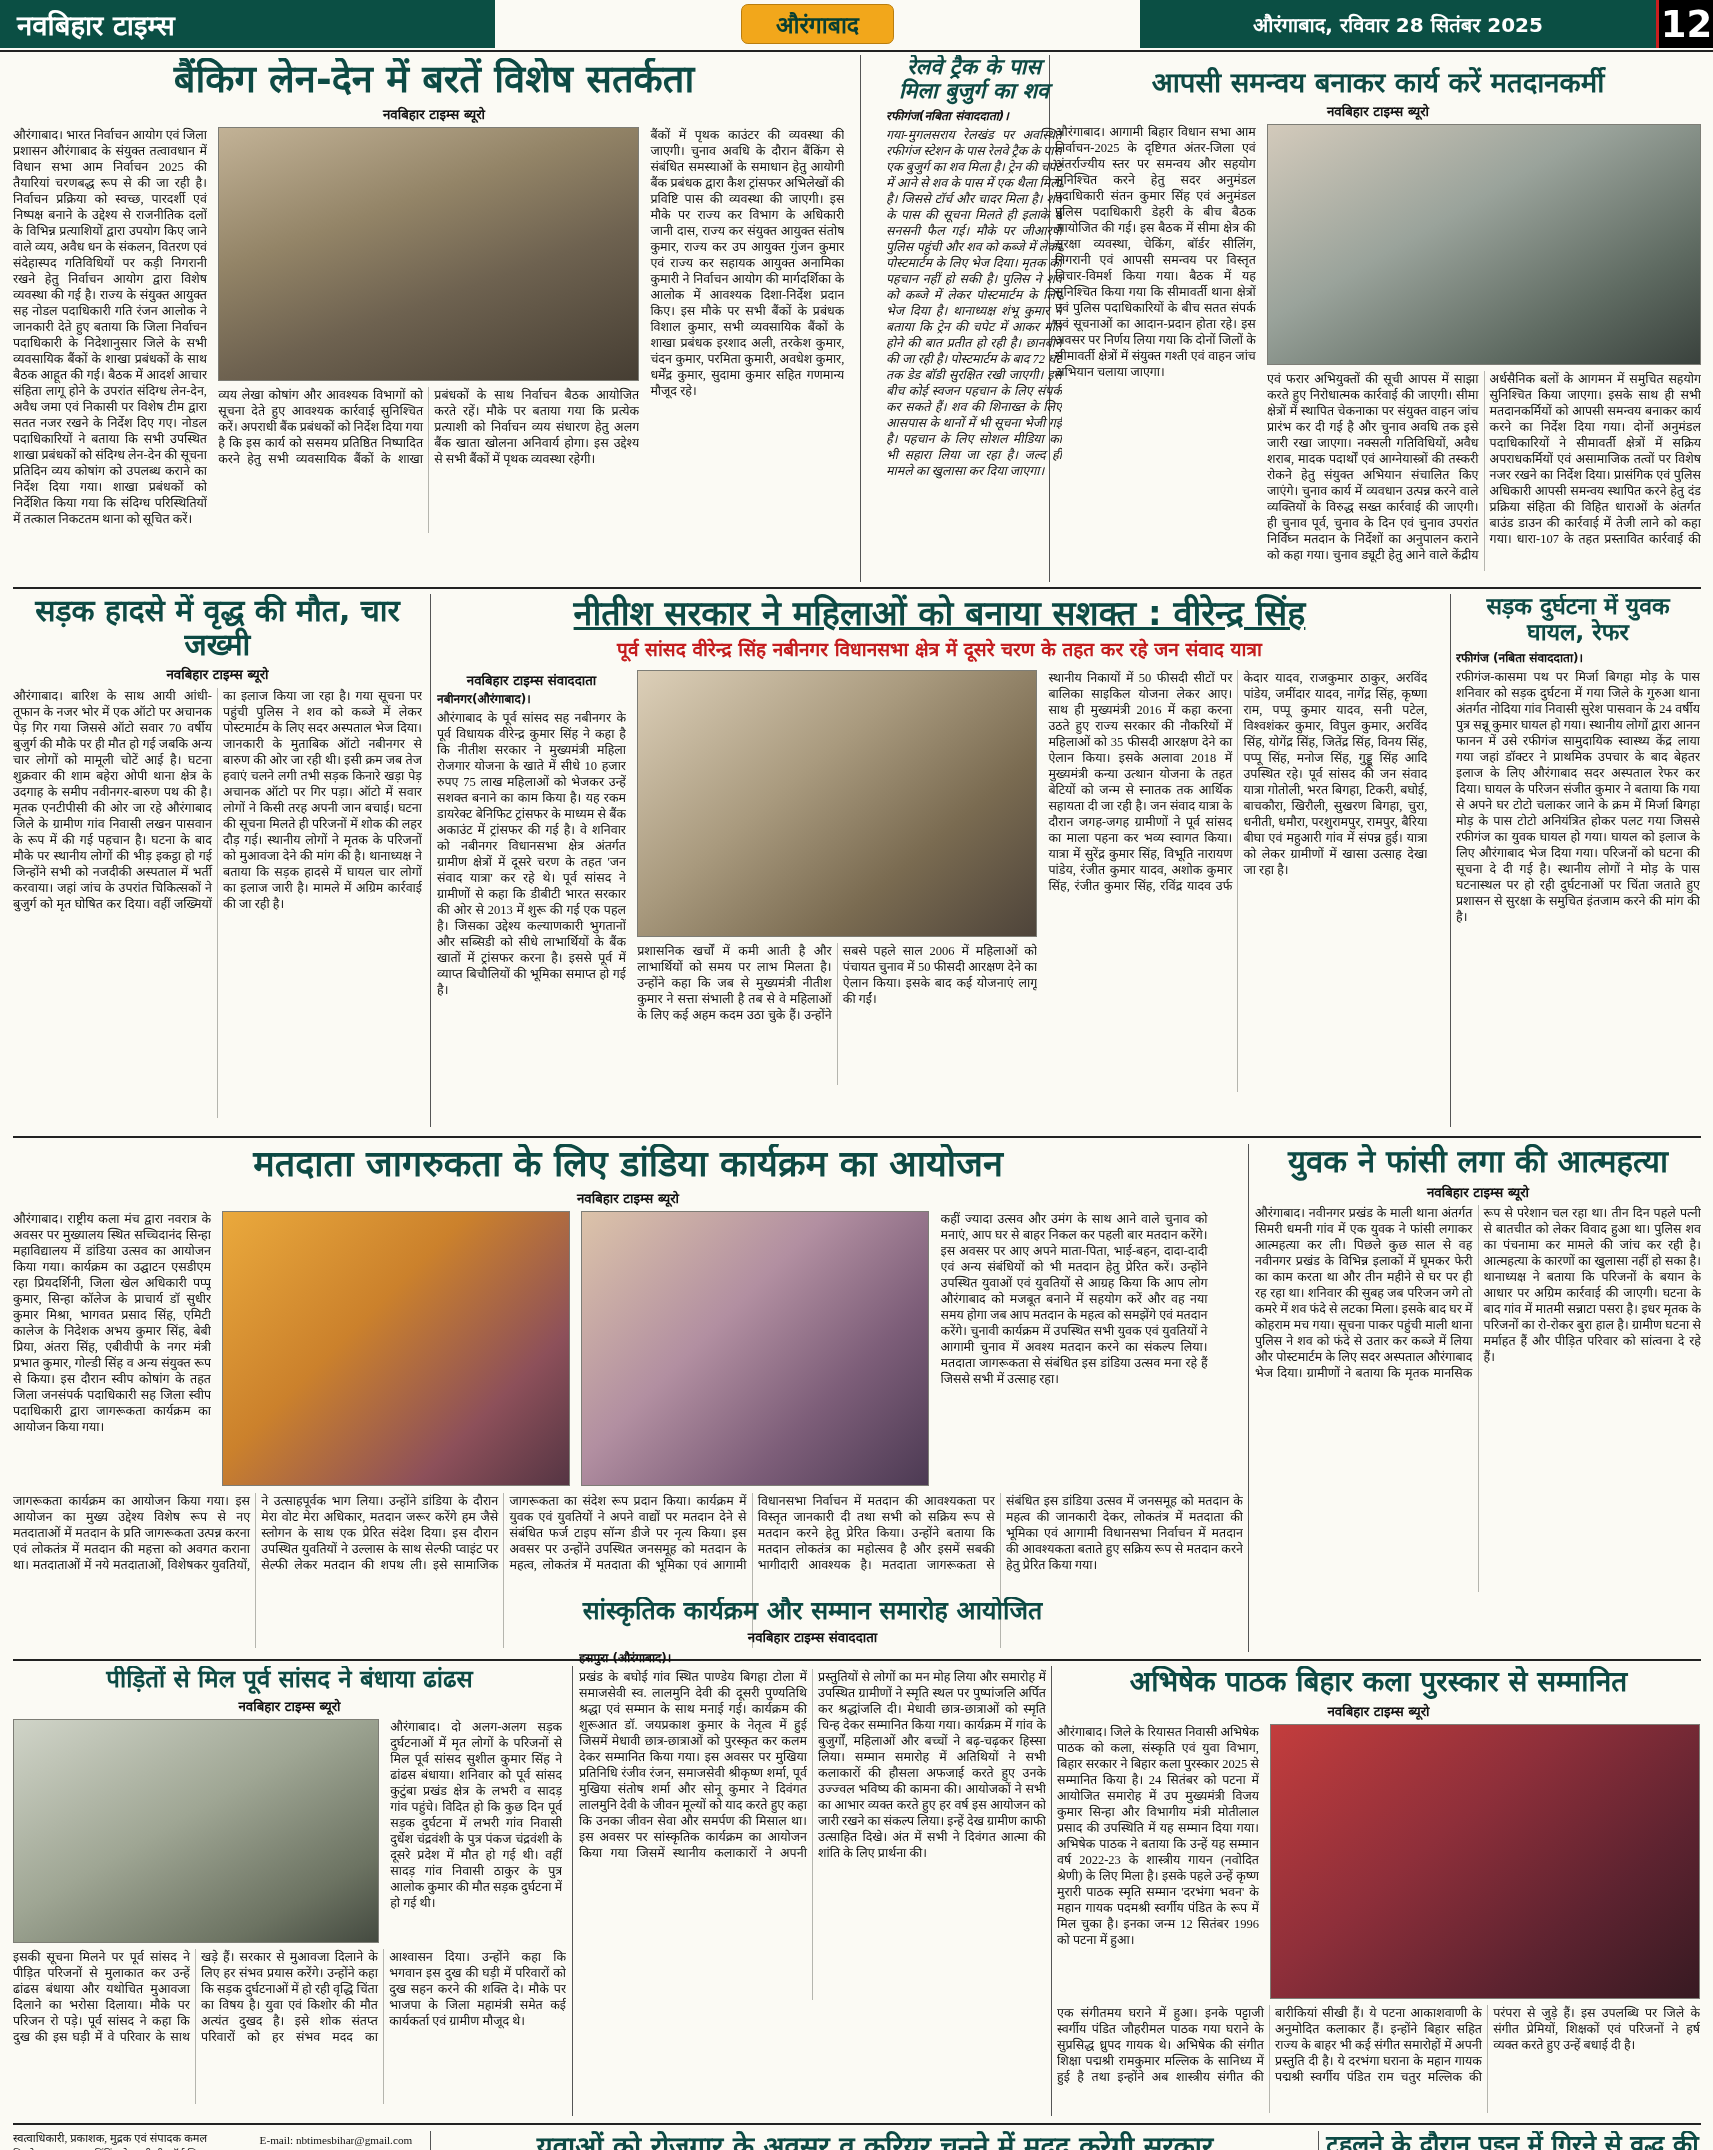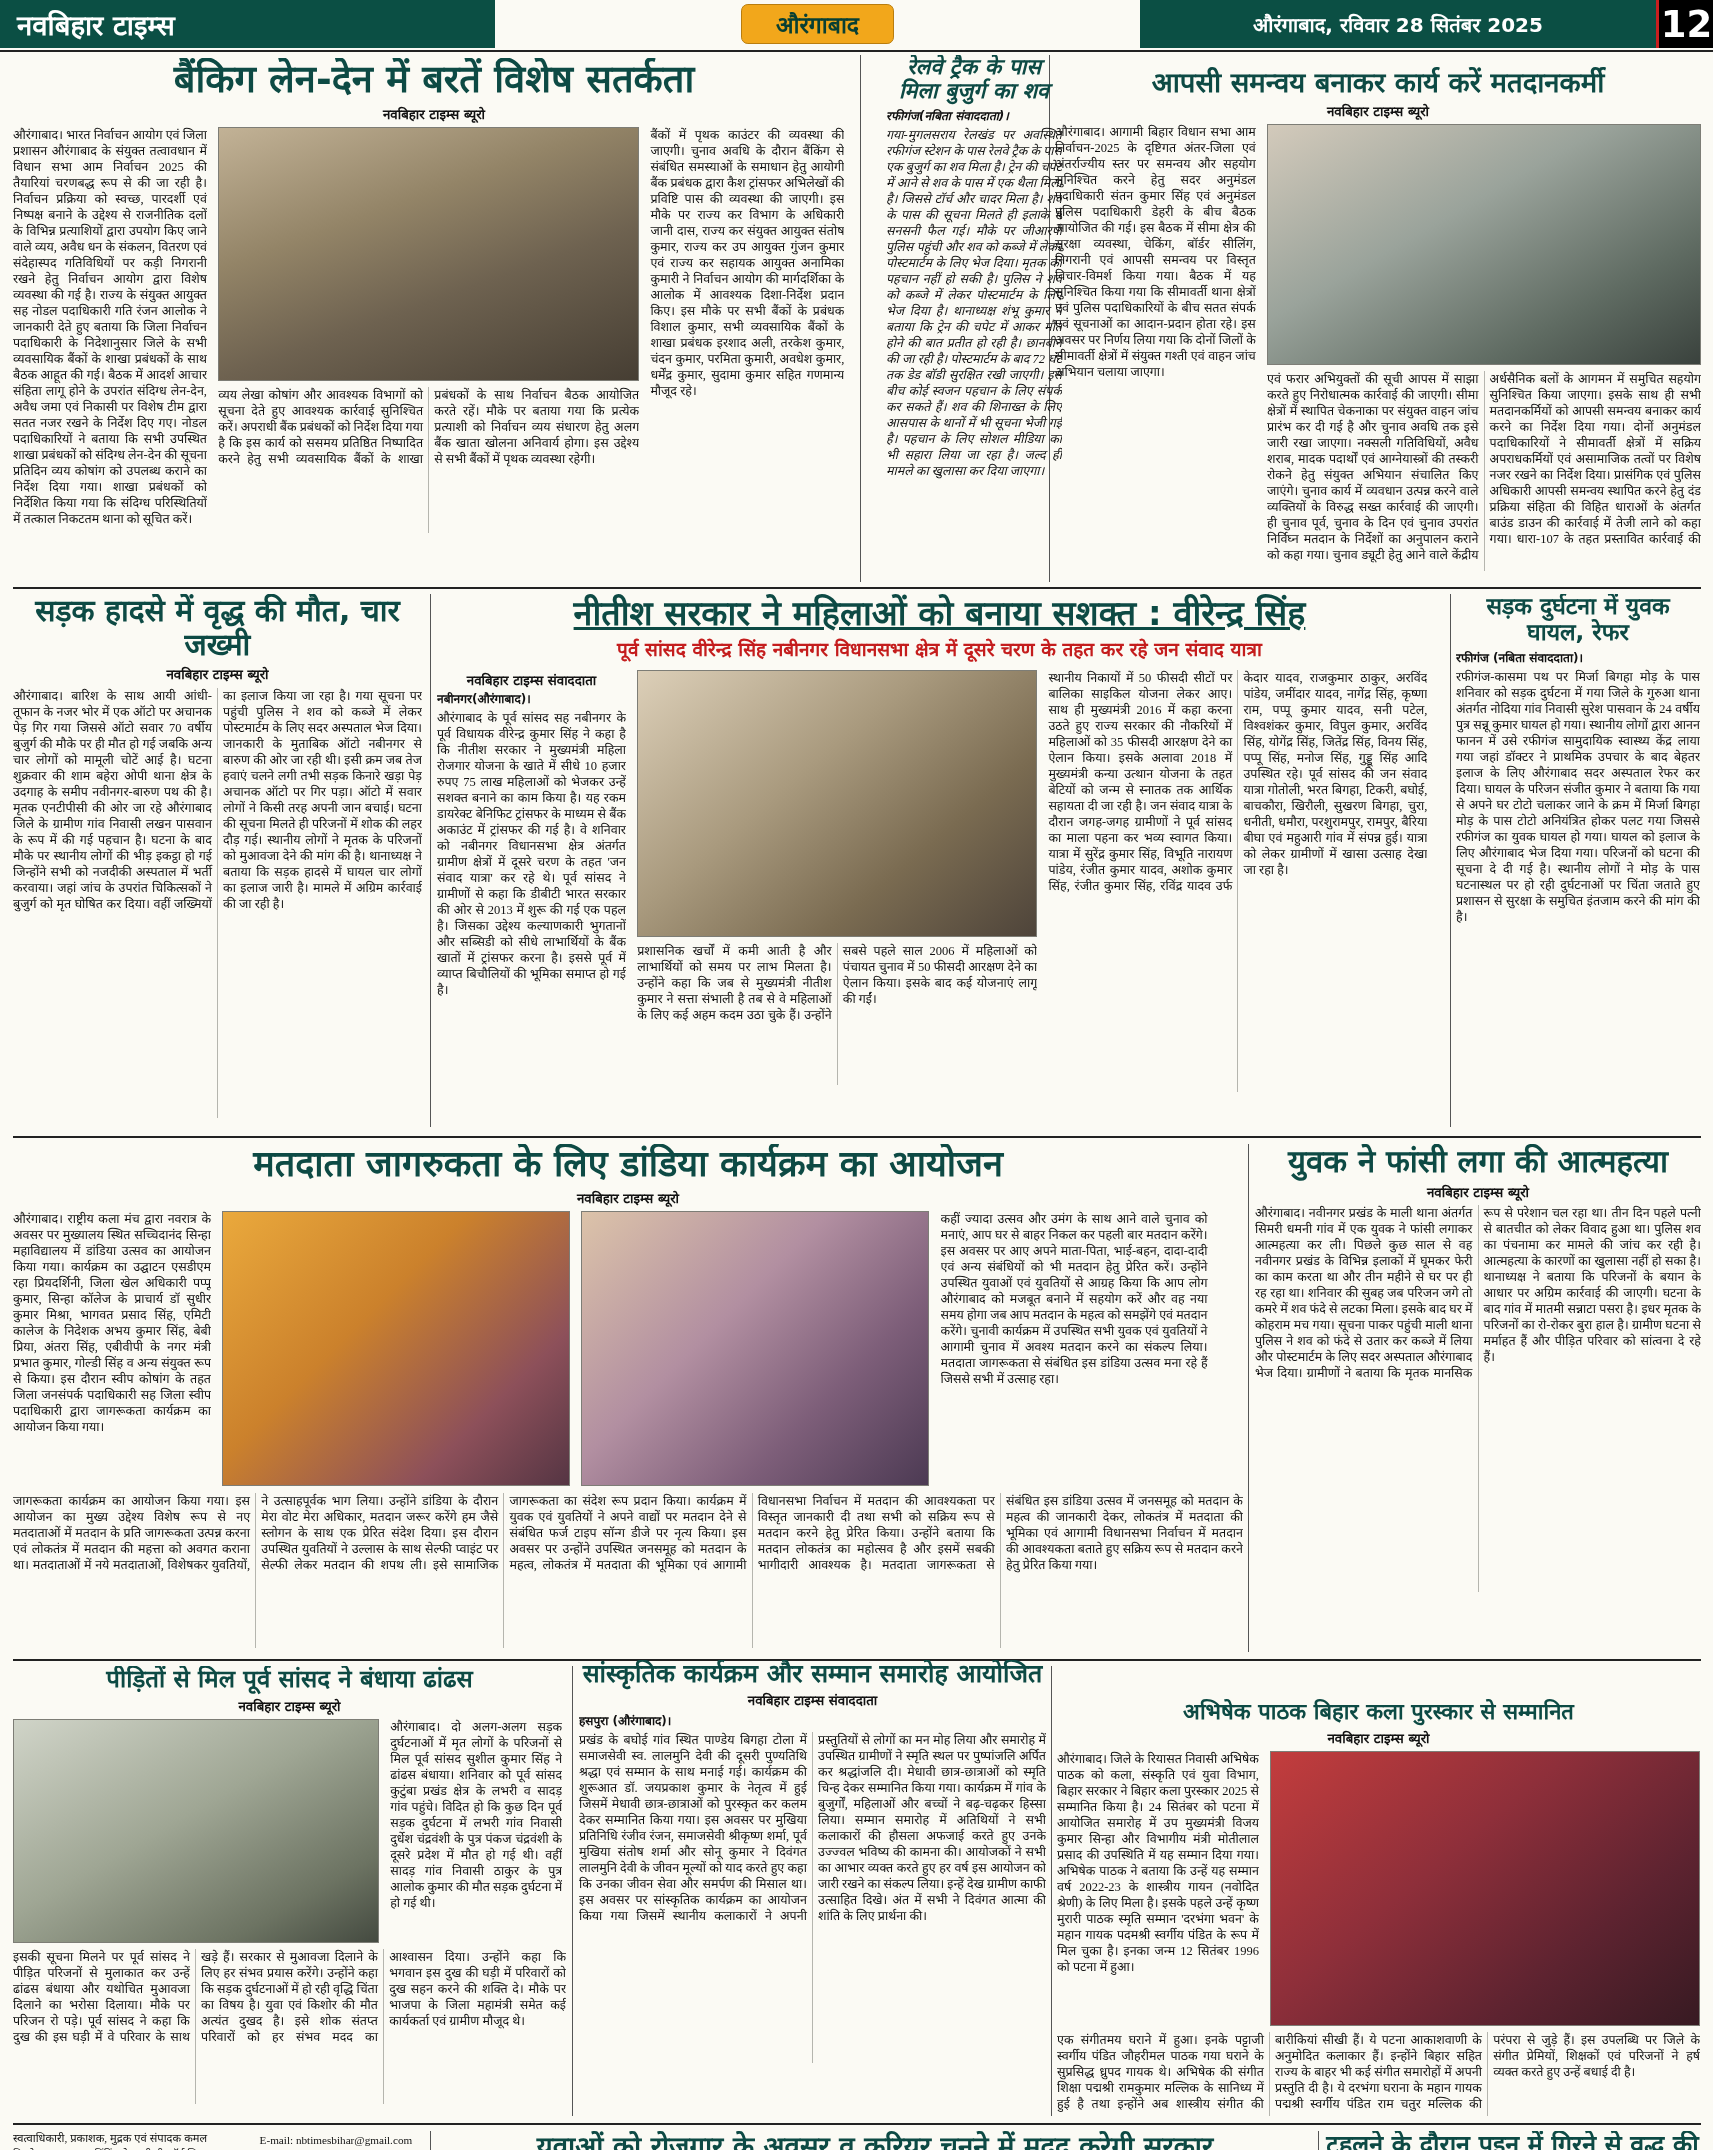--- a/index.html
+++ b/index.html
@@ -170,29 +170,29 @@
   <section class="art" style="left:13px;top:1666px;width:553px;height:450px;">
     <h2 class="headline" style="font-size:24px;">पीड़ितों से मिल पूर्व सांसद ने बंधाया ढांढस</h2>
     <div class="byline">नवबिहार टाइम्स ब्यूरो</div>
     <div class="row">
       <div class="photo ph-cond" style="width:366px;height:224px;"></div>
       <div class="bodytext" style="width:172px;height:224px;">औरंगाबाद। दो अलग-अलग सड़क दुर्घटनाओं में मृत लोगों के परिजनों से मिल पूर्व सांसद सुशील कुमार सिंह ने ढांढस बंधाया। शनिवार को पूर्व सांसद कुटुंबा प्रखंड क्षेत्र के लभरी व सादड़ गांव पहुंचे। विदित हो कि कुछ दिन पूर्व सड़क दुर्घटना में लभरी गांव निवासी दुर्धेश चंद्रवंशी के पुत्र पंकज चंद्रवंशी के दूसरे प्रदेश में मौत हो गई थी। वहीं सादड़ गांव निवासी ठाकुर के पुत्र आलोक कुमार की मौत सड़क दुर्घटना में हो गई थी।</div>
     </div>
     <div class="bodytext cols-3" style="height:155px;margin-top:6px;">इसकी सूचना मिलने पर पूर्व सांसद ने पीड़ित परिजनों से मुलाकात कर उन्हें ढांढस बंधाया और यथोचित मुआवजा दिलाने का भरोसा दिलाया। मौके पर परिजन रो पड़े। पूर्व सांसद ने कहा कि दुख की इस घड़ी में वे परिवार के साथ खड़े हैं। सरकार से मुआवजा दिलाने के लिए हर संभव प्रयास करेंगे। उन्होंने कहा कि सड़क दुर्घटनाओं में हो रही वृद्धि चिंता का विषय है। युवा एवं किशोर की मौत अत्यंत दुखद है। इसे शोक संतप्त परिवारों को हर संभव मदद का आश्वासन दिया। उन्होंने कहा कि भगवान इस दुख की घड़ी में परिवारों को दुख सहन करने की शक्ति दे। मौके पर भाजपा के जिला महामंत्री समेत कई कार्यकर्ता एवं ग्रामीण मौजूद थे।</div>
   </section>
 
-  <section class="art" style="left:579px;top:1660px;width:467px;height:450px;">
+  <section class="art" style="left:579px;top:1597px;width:467px;height:450px;">
     <h2 class="headline" style="font-size:25px;">सांस्कृतिक कार्यक्रम और सम्मान समारोह आयोजित</h2>
     <div class="byline" style="padding:2.6px 0 0 0;">नवबिहार टाइम्स संवाददाता</div>
     <div class="byline-left">हसपुरा (औरंगाबाद)।</div>
     <div class="bodytext cols-2" style="height:331px;">प्रखंड के बघोई गांव स्थित पाण्डेय बिगहा टोला में समाजसेवी स्व. लालमुनि देवी की दूसरी पुण्यतिथि श्रद्धा एवं सम्मान के साथ मनाई गई। कार्यक्रम की शुरूआत डॉ. जयप्रकाश कुमार के नेतृत्व में हुई जिसमें मेधावी छात्र-छात्राओं को पुरस्कृत कर कलम देकर सम्मानित किया गया। इस अवसर पर मुखिया प्रतिनिधि रंजीव रंजन, समाजसेवी श्रीकृष्ण शर्मा, पूर्व मुखिया संतोष शर्मा और सोनू कुमार ने दिवंगत लालमुनि देवी के जीवन मूल्यों को याद करते हुए कहा कि उनका जीवन सेवा और समर्पण की मिसाल था। इस अवसर पर सांस्कृतिक कार्यक्रम का आयोजन किया गया जिसमें स्थानीय कलाकारों ने अपनी प्रस्तुतियों से लोगों का मन मोह लिया और समारोह में उपस्थित ग्रामीणों ने स्मृति स्थल पर पुष्पांजलि अर्पित कर श्रद्धांजलि दी। मेधावी छात्र-छात्राओं को स्मृति चिन्ह देकर सम्मानित किया गया। कार्यक्रम में गांव के बुजुर्गों, महिलाओं और बच्चों ने बढ़-चढ़कर हिस्सा लिया। सम्मान समारोह में अतिथियों ने सभी कलाकारों की हौसला अफजाई करते हुए उनके उज्ज्वल भविष्य की कामना की। आयोजकों ने सभी का आभार व्यक्त करते हुए हर वर्ष इस आयोजन को जारी रखने का संकल्प लिया। इन्हें देख ग्रामीण काफी उत्साहित दिखे। अंत में सभी ने दिवंगत आत्मा की शांति के लिए प्रार्थना की।</div>
   </section>
 
   <section class="art" style="left:1057px;top:1666px;width:643px;height:450px;">
-    <h2 class="headline" style="font-size:22px;margin-top:34px;">अभिषेक पाठक बिहार कला पुरस्कार से सम्मानित</h2>
+    <h2 class="headline" style="font-size:28px;">अभिषेक पाठक बिहार कला पुरस्कार से सम्मानित</h2>
     <div class="byline">नवबिहार टाइम्स ब्यूरो</div>
     <div class="row">
       <div class="bodytext" style="width:202px;height:275px;">औरंगाबाद। जिले के रियासत निवासी अभिषेक पाठक को कला, संस्कृति एवं युवा विभाग, बिहार सरकार ने बिहार कला पुरस्कार 2025 से सम्मानित किया है। 24 सितंबर को पटना में आयोजित समारोह में उप मुख्यमंत्री विजय कुमार सिन्हा और विभागीय मंत्री मोतीलाल प्रसाद की उपस्थिति में यह सम्मान दिया गया। अभिषेक पाठक ने बताया कि उन्हें यह सम्मान वर्ष 2022-23 के शास्त्रीय गायन (नवोदित श्रेणी) के लिए मिला है। इसके पहले उन्हें कृष्ण मुरारी पाठक स्मृति सम्मान 'दरभंगा भवन' के महान गायक पदमश्री स्वर्गीय पंडित के रूप में मिल चुका है। इनका जन्म 12 सितंबर 1996 को पटना में हुआ।</div>
       <div class="photo ph-award" style="width:430px;height:275px;"></div>
     </div>
     <div class="bodytext cols-3" style="height:108px;margin-top:6px;">एक संगीतमय घराने में हुआ। इनके पट्टाजी स्वर्गीय पंडित जौहरीमल पाठक गया घराने के सुप्रसिद्ध ध्रुपद गायक थे। अभिषेक की संगीत शिक्षा पद्मश्री रामकुमार मल्लिक के सानिध्य में हुई है तथा इन्होंने अब शास्त्रीय संगीत की बारीकियां सीखी हैं। ये पटना आकाशवाणी के अनुमोदित कलाकार हैं। इन्होंने बिहार सहित राज्य के बाहर भी कई संगीत समारोहों में अपनी प्रस्तुति दी है। ये दरभंगा घराना के महान गायक पद्मश्री स्वर्गीय पंडित राम चतुर मल्लिक की परंपरा से जुड़े हैं। इस उपलब्धि पर जिले के संगीत प्रेमियों, शिक्षकों एवं परिजनों ने हर्ष व्यक्त करते हुए उन्हें ब​धाई दी है।</div>
   </section>
 
   <section class="art imprint" style="left:13px;top:2131px;width:409px;height:516px;">
     <div class="row">

